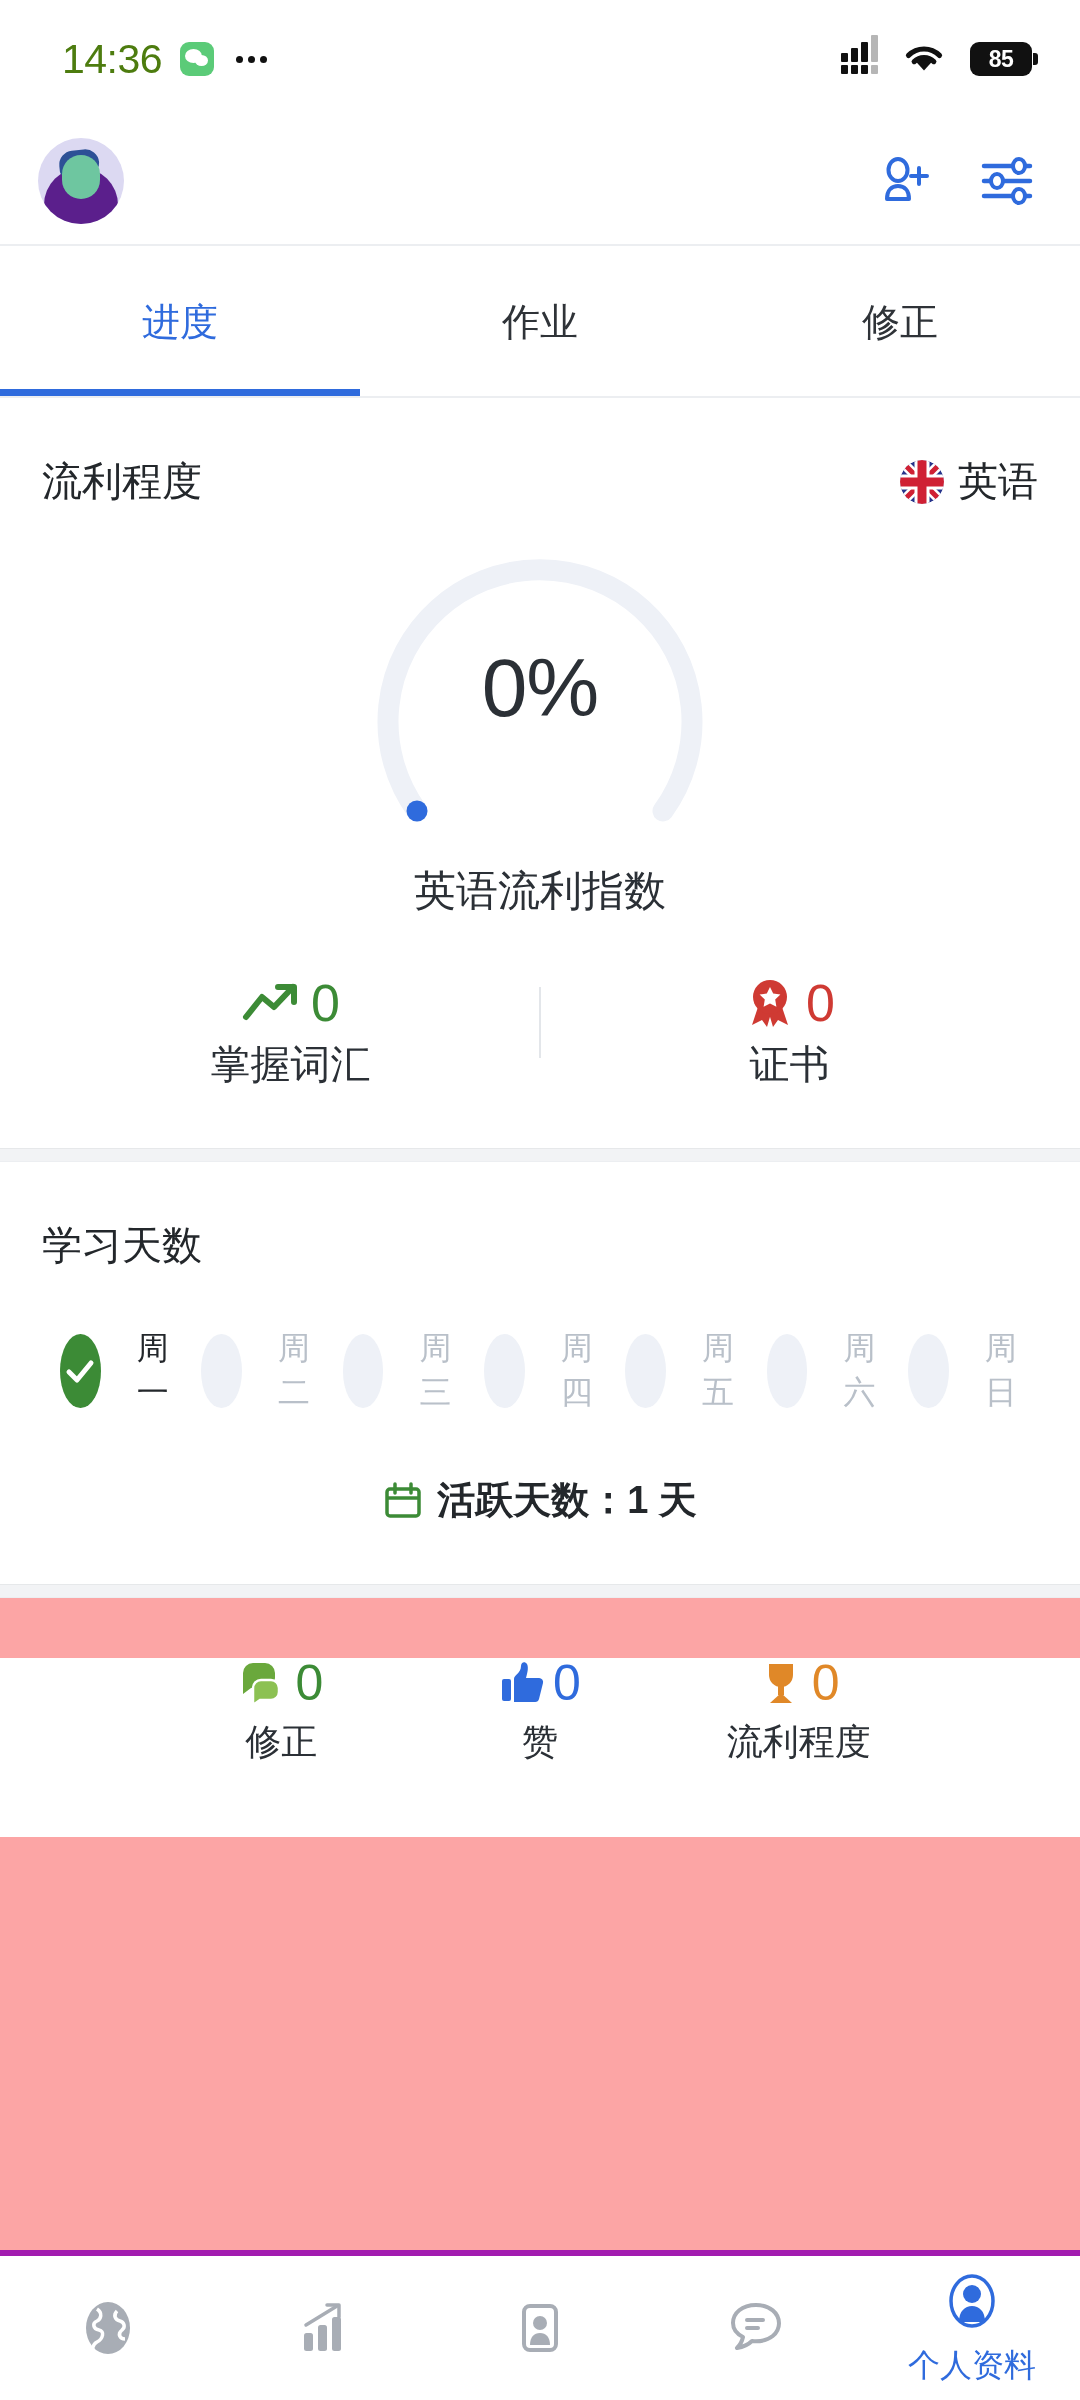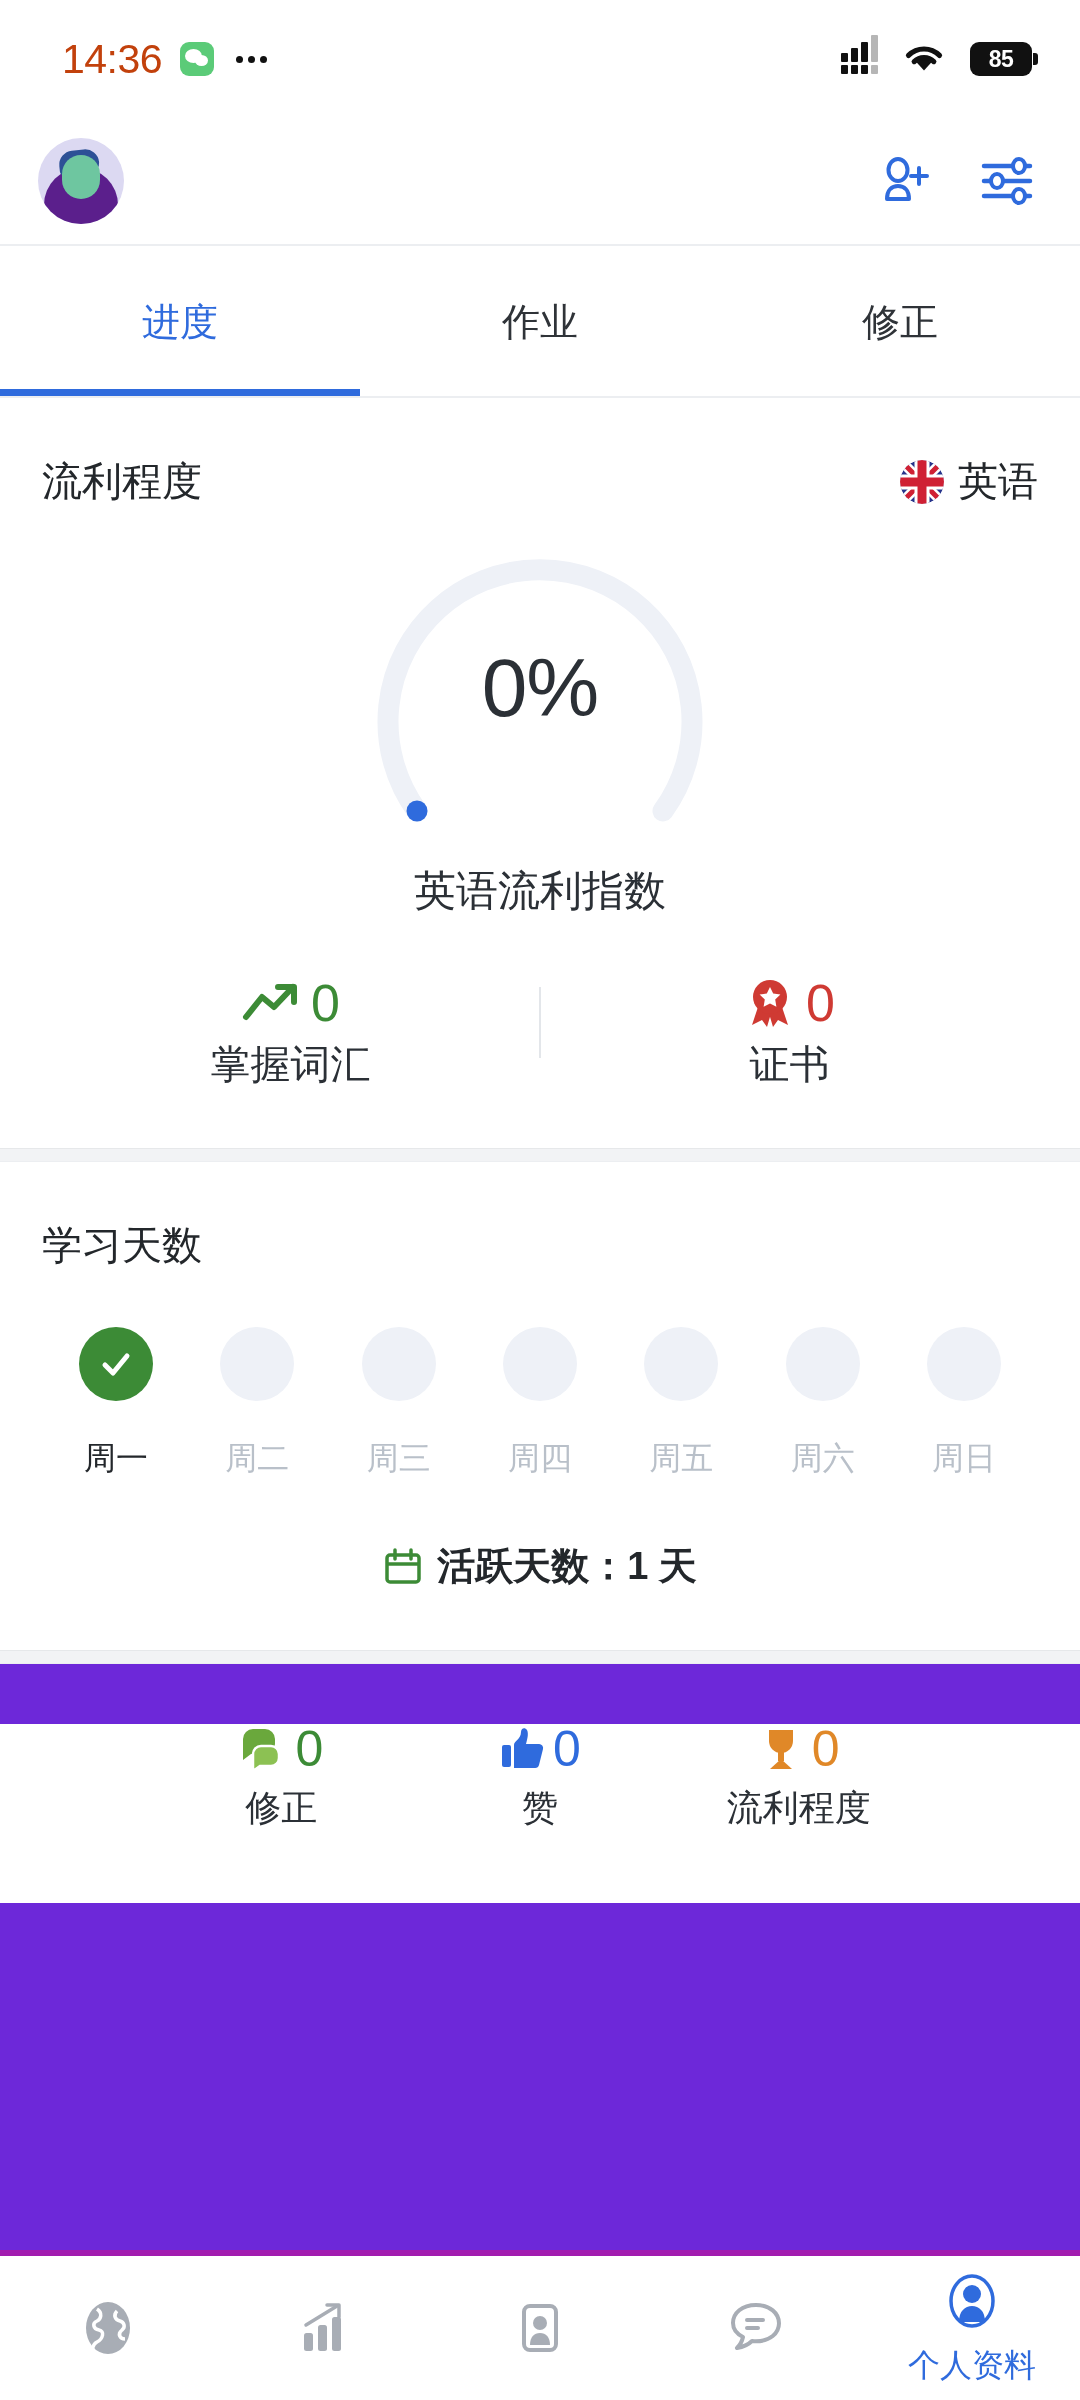--- a/index.html
+++ b/index.html
@@ -27,21 +27,21 @@
     display: flex;
     align-items: center;
     justify-content: space-between;
     padding: 0 48px 0 62px;
     background: #ffffff;
   }
   .status-left { display: flex; align-items: center; gap: 18px; }
   .status-time {
     font-size: 41px;
     font-weight: 500;
-    color: #c2410c;
+    color: #4d7c0f;
     letter-spacing: -0.5px;
     font-family: "Liberation Sans", sans-serif;
   }
   .wechat-icon {
     width: 34px; height: 34px;
     border-radius: 9px;
     background: #5bcb78;
     display: flex; align-items: center; justify-content: center;
     position: relative;
   }
@@ -147,21 +147,21 @@
     height: 9px;
     background: #2f6bdd;
   }
   .tabs::after {
     content: "";
     position: absolute; left: 0; right: 0; bottom: 0;
     height: 2px; background: #eceef1;
   }
 
   
-  .content { flex: 1 1 auto; background: #6d28d9; overflow: hidden; }
+  .content { flex: 1 1 auto; background: #fca5a5; overflow: hidden; }
 
   .section { background: #ffffff; padding: 0 42px; }
   .section-divider { height: 14px; background: #f2f3f5; border-top: 1px solid #e6e8ea; border-bottom: 1px solid #eceef1; }
 
   .sec-head {
     display: flex; align-items: center; justify-content: space-between;
     padding-top: 56px;
   }
   .sec-title { font-size: 40px; color: #23272b; font-weight: 400; }
   .lang-chip { display: flex; align-items: center; gap: 14px; }
@@ -208,21 +208,21 @@
   .stat-label { font-size: 40px; color: #2b3036; }
   .vdiv { width: 2px; background: #e3e6ea; margin: 10px 0 34px; flex: 0 0 2px; }
 
   
   .days-row {
     display: flex;
     justify-content: space-between;
     padding: 0 18px;
     margin-top: 54px;
   }
-  .day { display: flex; flex-direction: column; align-items: center; gap: 36px; width: 112px; }
+  .day { display: flex; flex-direction: row; align-items: center; gap: 36px; width: 112px; }
   .day-circle {
     width: 74px; height: 74px; border-radius: 50%;
     background: #eef1f7;
     display: flex; align-items: center; justify-content: center;
   }
   .day-circle.done { background: #3c8b36; }
   .day-circle.done svg { display: block; }
   .day-name { font-size: 32px; color: #b9c0c9; }
   .day.active .day-name { color: #23272b; }
 

